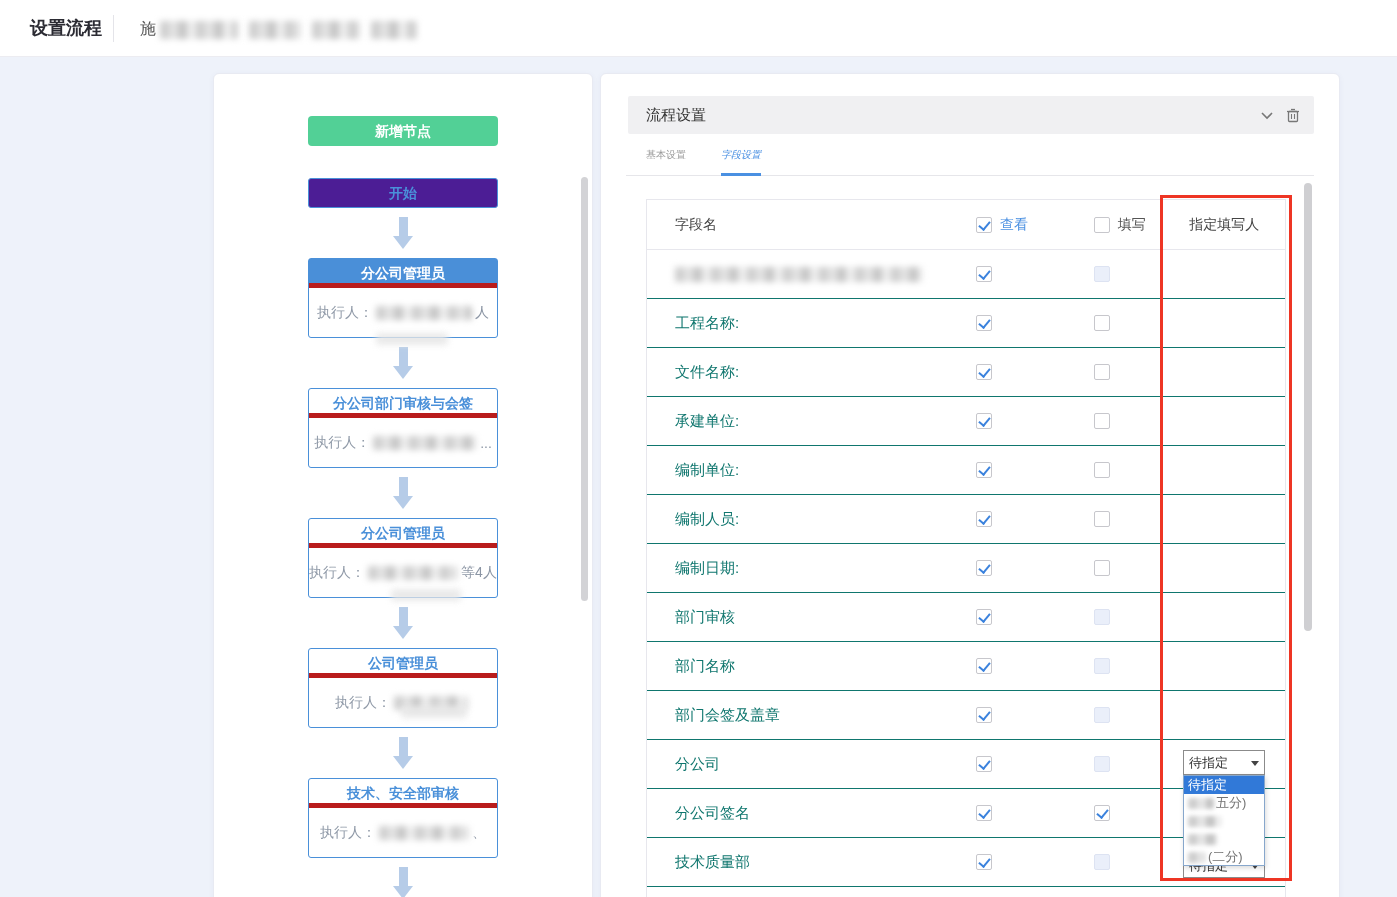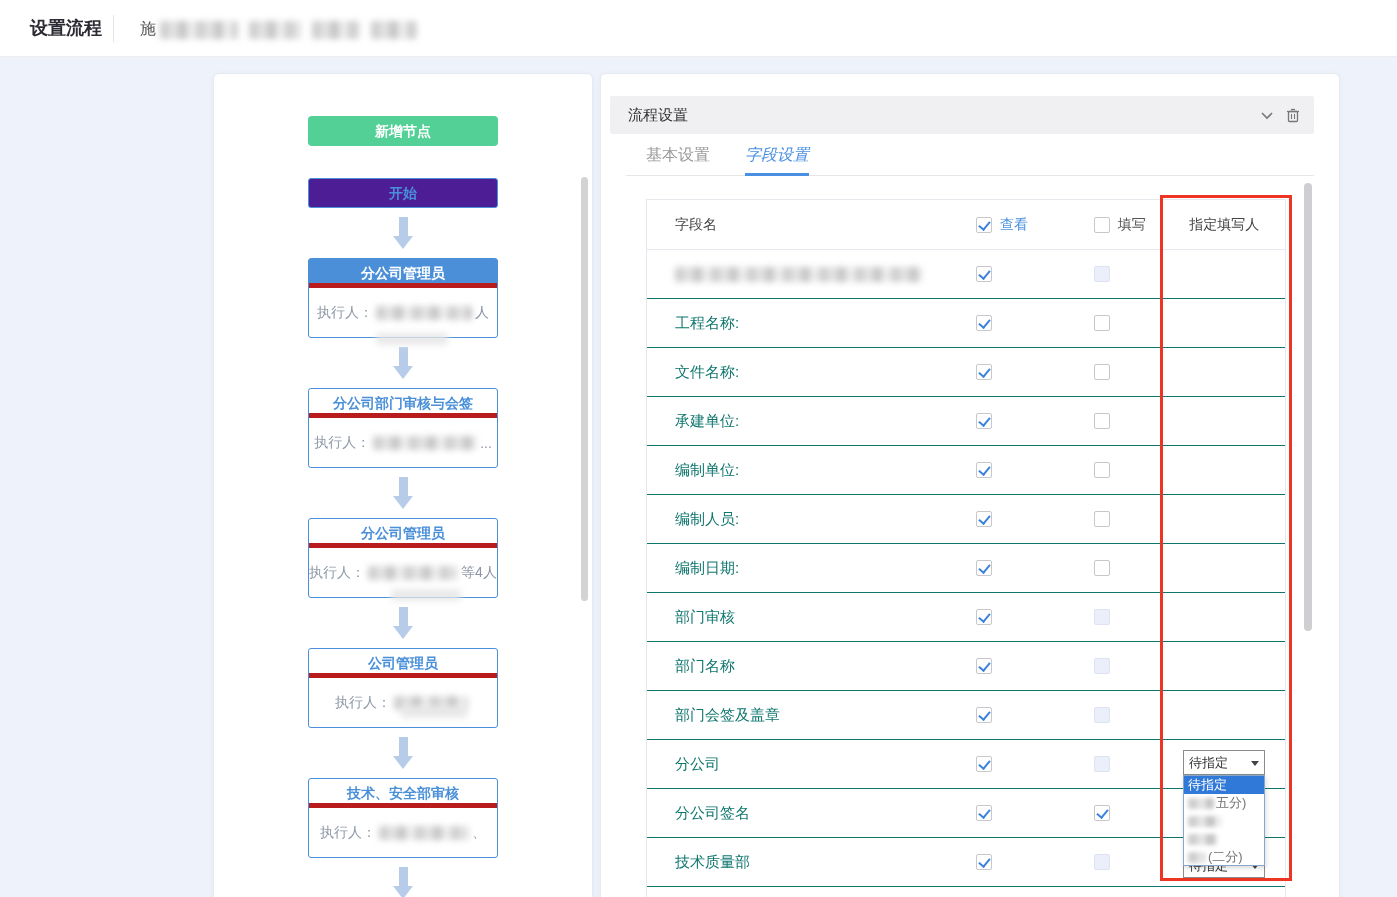--- a/index.html
+++ b/index.html
@@ -43,29 +43,29 @@
   .flow-node .nbody { height:49px; display:flex; align-items:center; justify-content:center;
     font-size:14px; color:#909aa8; }
   .flow-node .nbody .blur { height:14px; margin:0 3px; }
   .flow-node .suffix { color:#8b95a4; }
   .vscroll { position:absolute; background:#d3d3d6; border-radius:4px; }
   .flow-scroll { right:4px; top:103px; width:7px; height:424px; }
   .panel-scroll { left:703px; top:109px; width:8px; height:448px; background:#cfcfd2; }
   .smudge { position:absolute; background:#e6e6e6; opacity:.85; border-radius:3px; filter:blur(3px); z-index:5; }
 
   
-  .graybar { position:absolute; left:9px; right:25px; top:22px; height:38px; background:#f0f0f2;
+  .graybar { position:absolute; left:27px; right:25px; top:22px; height:38px; background:#f0f0f2;
     border-radius:2px; }
   .graybar-title { line-height:38px; padding-left:18px; font-size:15px; color:#333; }
   .bar-icon { position:absolute; top:10px; width:18px; height:18px; cursor:pointer; }
   .icon-chevron { right:38px; }
   .icon-trash { right:12px; }
   .tabs { position:absolute; left:25px; right:25px; top:60px; height:42px; border-bottom:1px solid #e6e6ea;
     display:flex; align-items:stretch; padding-left:20px; }
-  .tab { line-height:42px; font-size:16px; color:#999; cursor:pointer; position:relative; }
+  .tab { line-height:42px; font-size:10px; color:#999; cursor:pointer; position:relative; }
   .tab + .tab { margin-left:35px; }
   .tab.active { color:#4a90e2;font-style:italic; }
   .tab.active::after { content:""; position:absolute; left:0; right:0; bottom:-1px; height:3px; background:#4a90e2; }
 
   
   .ftable { position:absolute; left:45px; top:125px; width:640px; height:718px;
     border:1px solid #e7e7ed; border-bottom:none; overflow:hidden; background:#fff; }
   .thead, .trow { display:flex; }
   .thead { height:50px; border-bottom:1px solid #e7e7ed; font-size:14px; color:#444; }
   .trow { height:49px; border-bottom:1px solid #0f766e; font-size:15px; color:#0f766e; }

